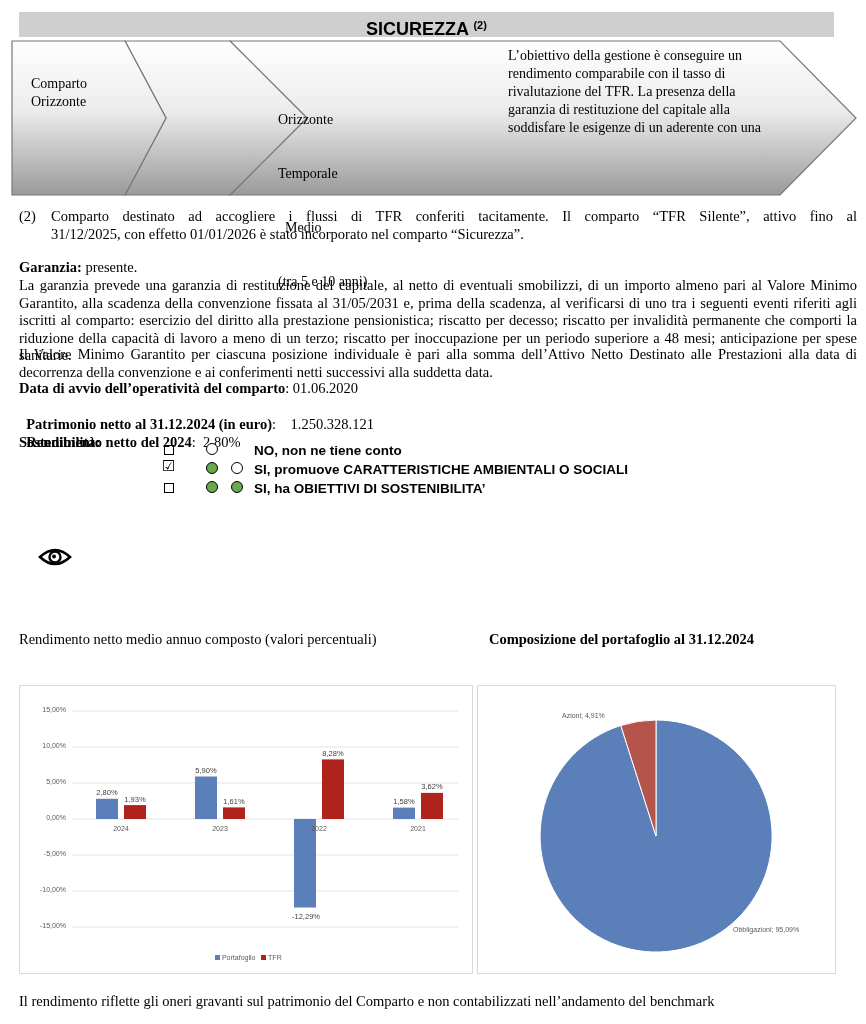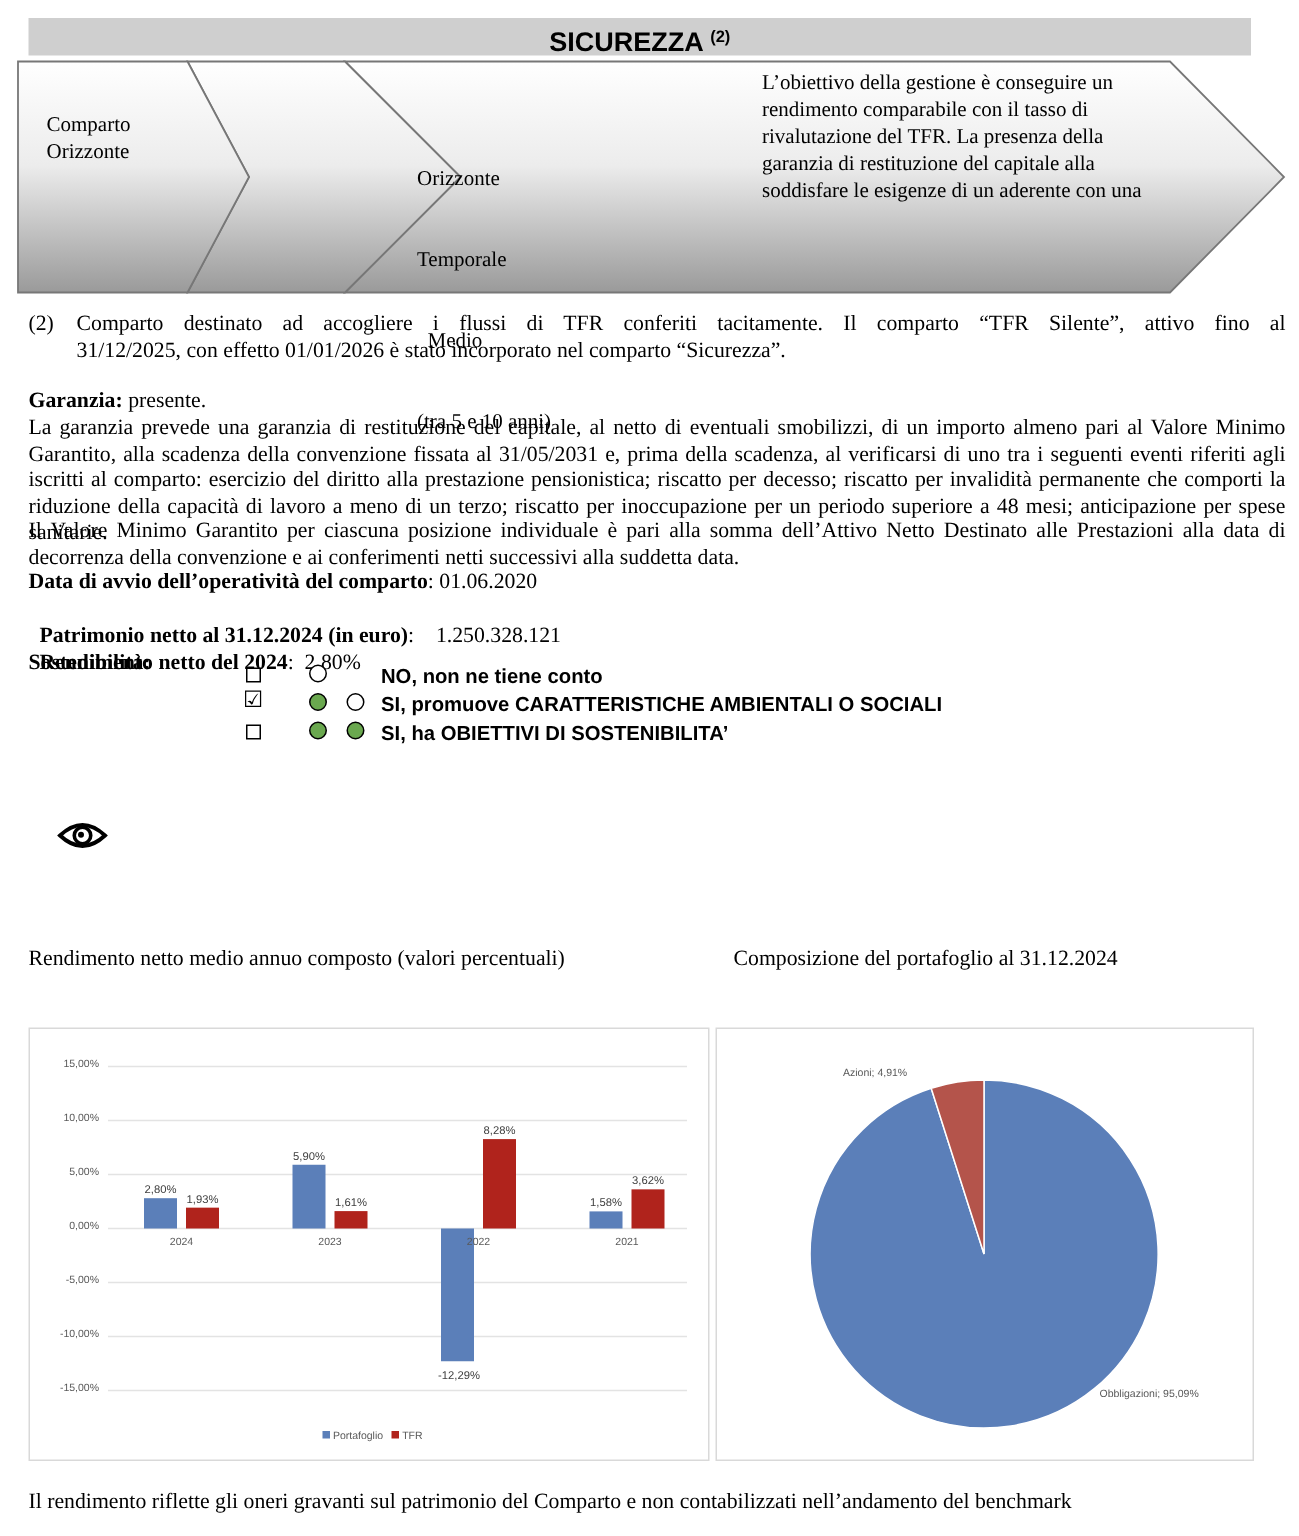--- a/index.html
+++ b/index.html
@@ -99,21 +99,21 @@
 
 <svg class="abs" style="left:38px; top:547px;" width="34" height="20" viewBox="0 0 34 20">
   <path d="M2,10 Q17,-4 32,10 Q17,24 2,10 Z" fill="none" stroke="#000" stroke-width="2.6"></path>
   <circle cx="17" cy="10" r="5.5" fill="none" stroke="#000" stroke-width="2.4"></circle>
   <circle cx="16" cy="9.5" r="2" fill="#000"></circle>
 </svg>
 <div class="abs para" style="left:99px; top:545px; white-space:nowrap; font-size:14px;">
 </div>
 
 <div class="abs para" style="left:19px; top:631px;">Rendimento netto medio annuo composto (valori percentuali)</div>
-<div class="abs para" style="left:489px; top:631px;">Composizione del portafoglio al 31.12.2024</div>
+<div class="abs para" style="left:489px; top:631px;font-weight:bold;">Composizione del portafoglio al 31.12.2024</div>
 
 <div class="abs chart-box" style="left:19px; top:685px; width:452px; height:287px;">
   <svg width="452" height="287" style="position:absolute; left:0; top:0;">
 
     <g stroke="#e3e3e3" stroke-width="1">
       <line x1="52" y1="25" x2="438" y2="25"></line>
       <line x1="52" y1="61" x2="438" y2="61"></line>
       <line x1="52" y1="97" x2="438" y2="97"></line>
       <line x1="52" y1="133" x2="438" y2="133"></line>
       <line x1="52" y1="169" x2="438" y2="169"></line>

